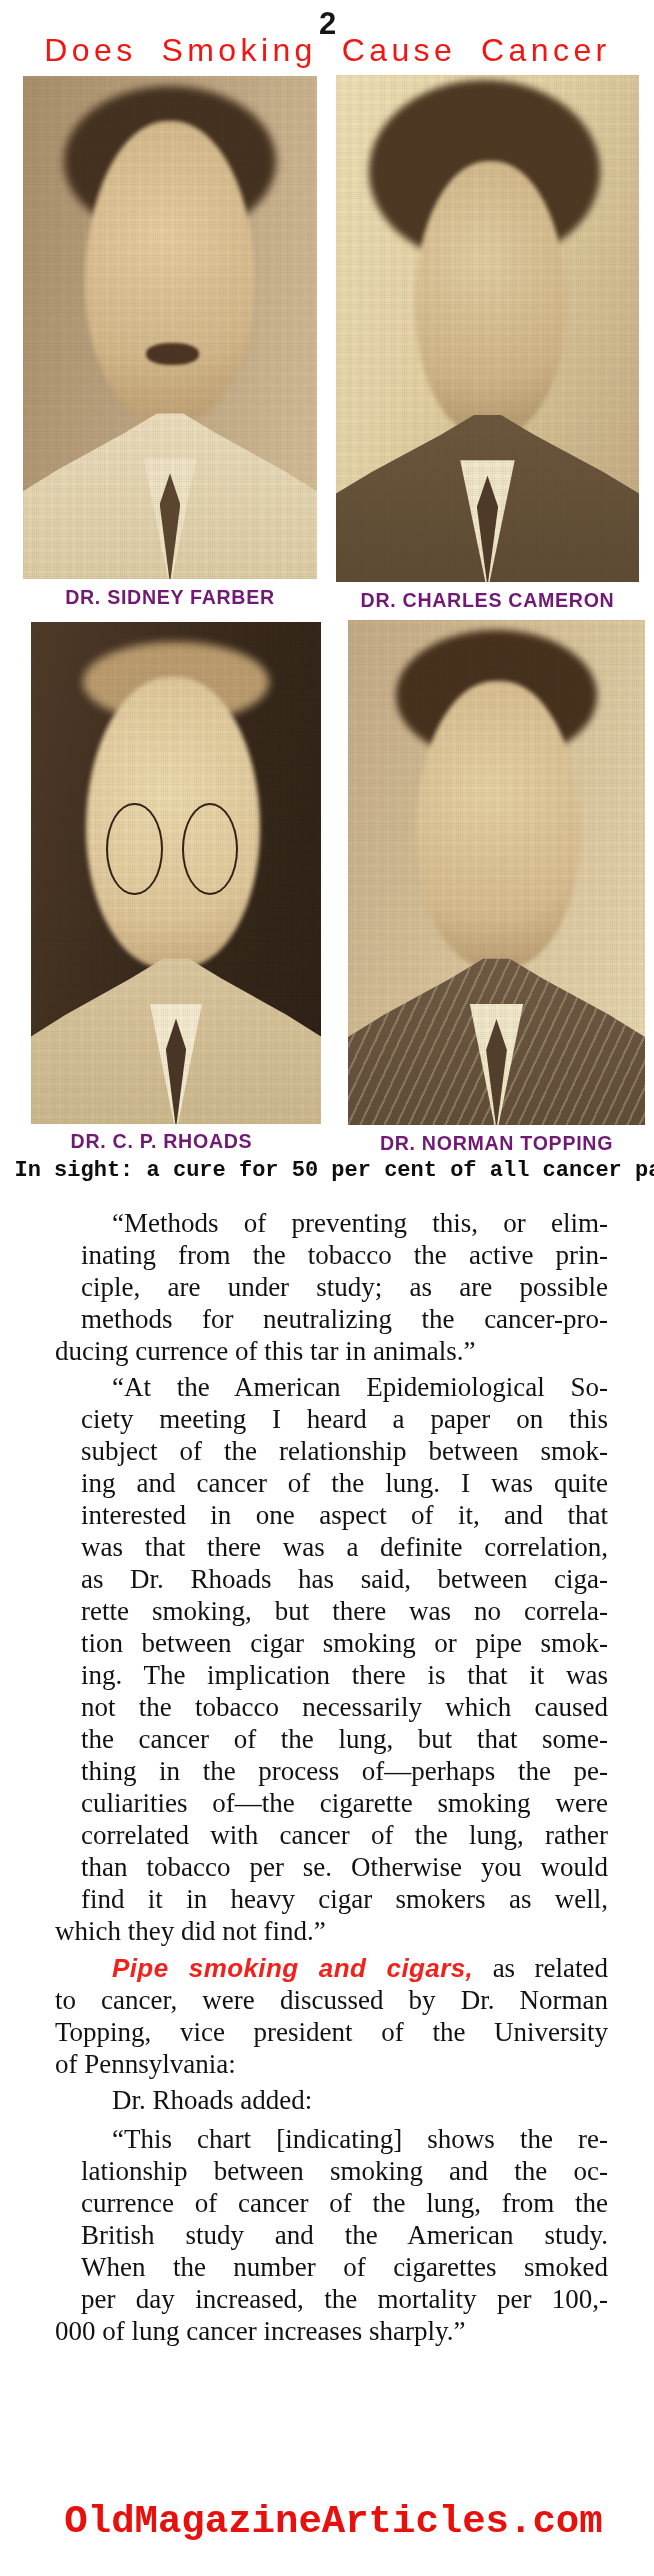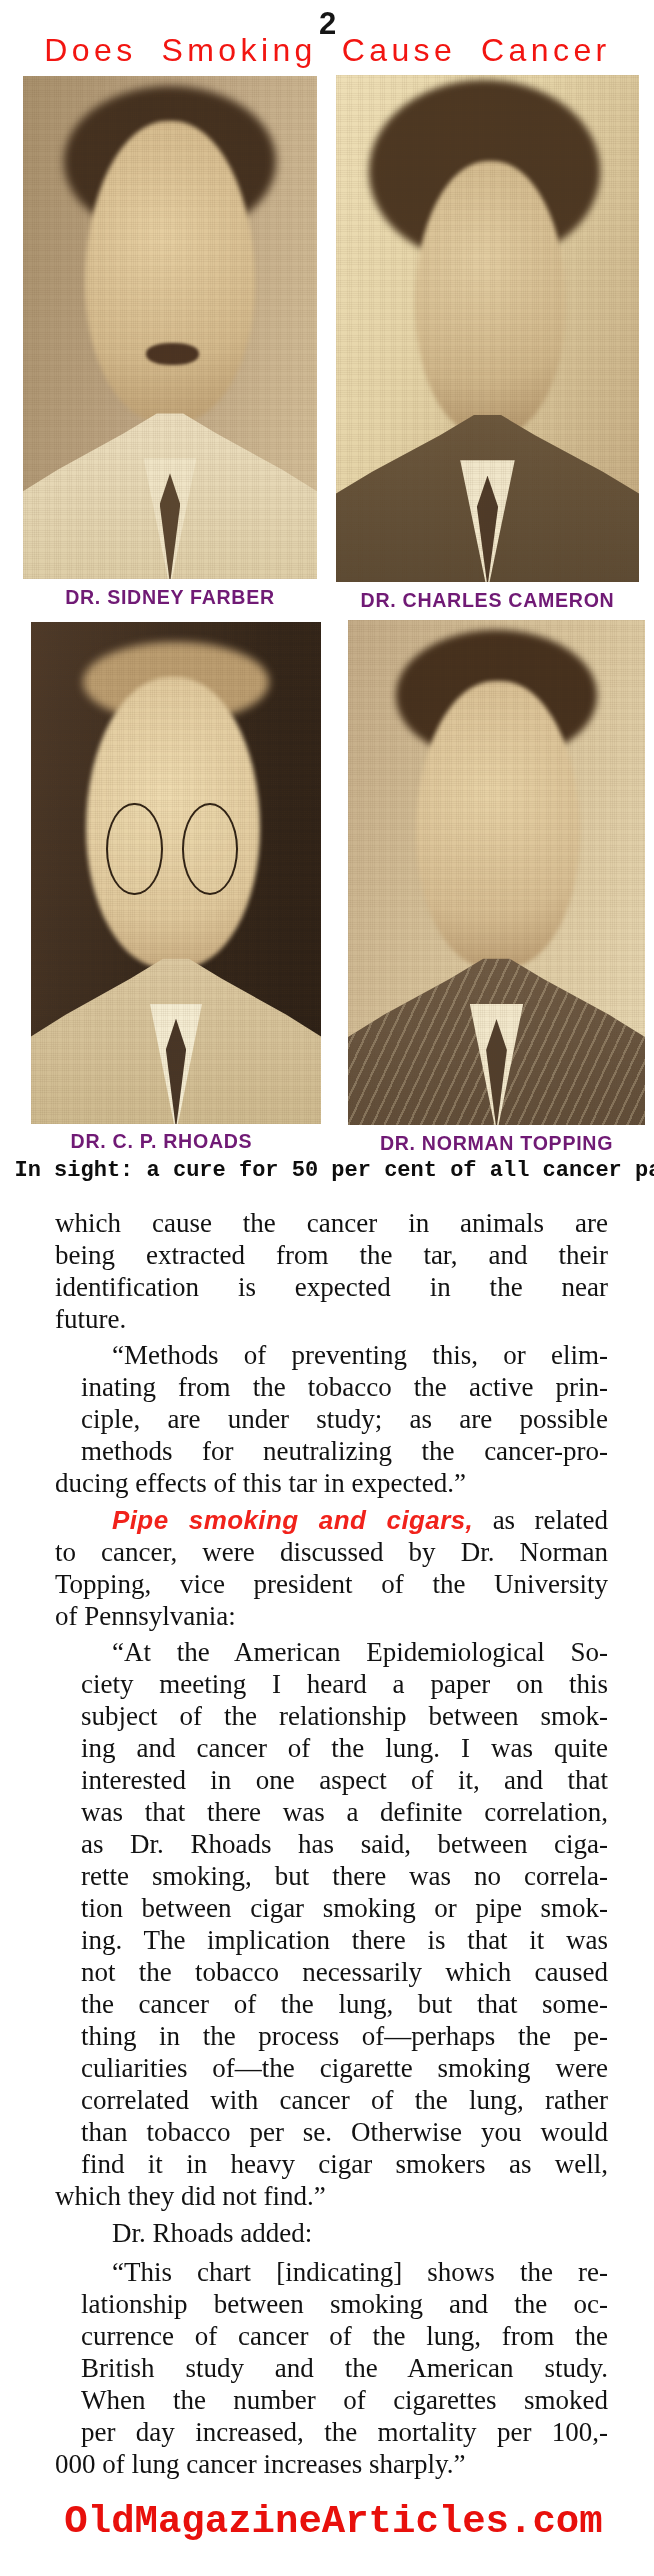--- a/index.html
+++ b/index.html
@@ -152,38 +152,26 @@
   <div class="ph-shirt"></div>
   <div class="ph-tie"></div>
 </div>
 
 <div class="caption cap-rhoads">DR. C. P. RHOADS</div>
 <div class="caption cap-topping">DR. NORMAN TOPPING</div>
 
 <div class="tagline">In sight: a cure for 50 per cent of all cancer patients</div>
 
 <div class="article">
-  <p class="para">
-    <span class="jlines">which cause the cancer in animals are
-being extracted from the tar, and their
-identification is expected in the near</span>
-    <span class="lastline">future.</span>
-  </p>
   <p class="para indented">
     <span class="jlines">“Methods of preventing this, or elim-
 inating from the tobacco the active prin-
 ciple, are under study; as are possible
 methods for neutralizing the cancer-pro-</span>
-    <span class="lastline">ducing effects of this tar in expected.”</span>
-  </p>
-  <p class="para indented">
-    <span class="firstline"><em class="red-lead">Pipe smoking and cigars,</em><span> as related</span></span>
-    <span class="jlines">to cancer, were discussed by Dr. Norman
-Topping, vice president of the University</span>
-    <span class="lastline">of Pennsylvania:</span>
+    <span class="lastline">ducing currence of this tar in animals.”</span>
   </p>
   <p class="para indented">
     <span class="jlines">“At the American Epidemiological So-
 ciety meeting I heard a paper on this
 subject of the relationship between smok-
 ing and cancer of the lung. I was quite
 interested in one aspect of it, and that
 was that there was a definite correlation,
 as Dr. Rhoads has said, between ciga-
 rette smoking, but there was no correla-
@@ -192,20 +180,26 @@
 not the tobacco necessarily which caused
 the cancer of the lung, but that some-
 thing in the process of—perhaps the pe-
 culiarities of—the cigarette smoking were
 correlated with cancer of the lung, rather
 than tobacco per se. Otherwise you would
 find it in heavy cigar smokers as well,</span>
     <span class="lastline">which they did not find.”</span>
   </p>
   <p class="para indented">
+    <span class="firstline"><em class="red-lead">Pipe smoking and cigars,</em><span> as related</span></span>
+    <span class="jlines">to cancer, were discussed by Dr. Norman
+Topping, vice president of the University</span>
+    <span class="lastline">of Pennsylvania:</span>
+  </p>
+  <p class="para indented">
     <span class="lastline">Dr. Rhoads added:</span>
   </p>
   <p class="para indented p6">
     <span class="jlines">“This chart [indicating] shows the re-
 lationship between smoking and the oc-
 currence of cancer of the lung, from the
 British study and the American study.
 When the number of cigarettes smoked
 per day increased, the mortality per 100,-</span>
     <span class="lastline">000 of lung cancer increases sharply.”</span>

